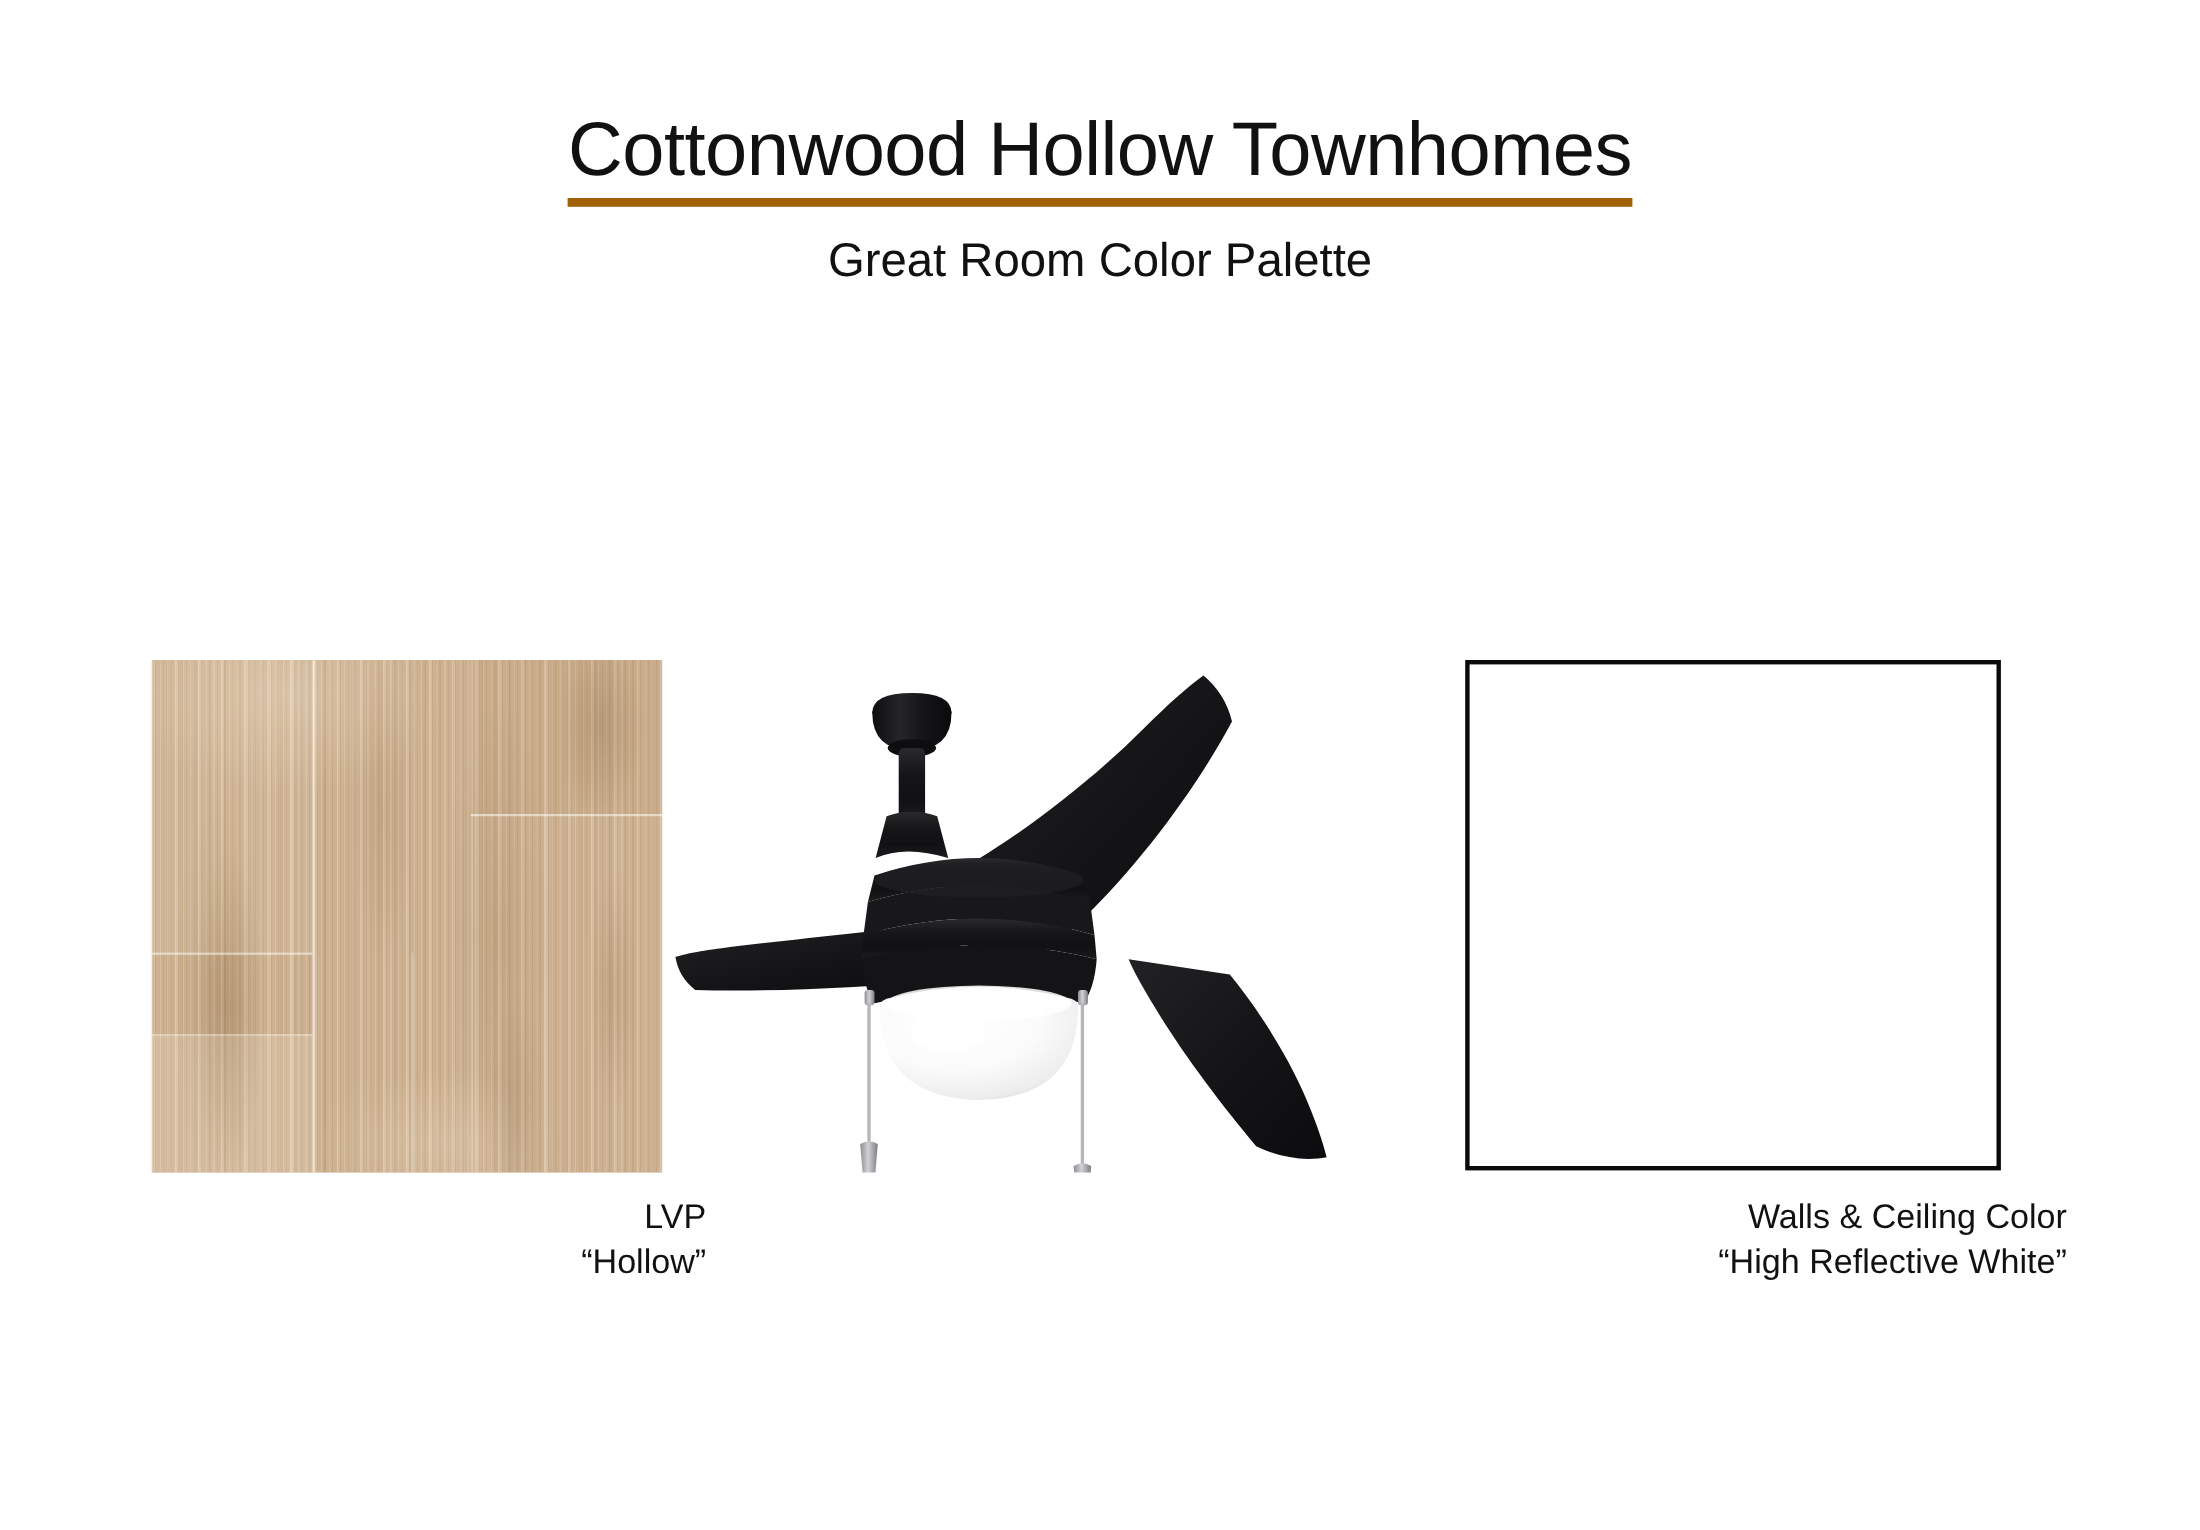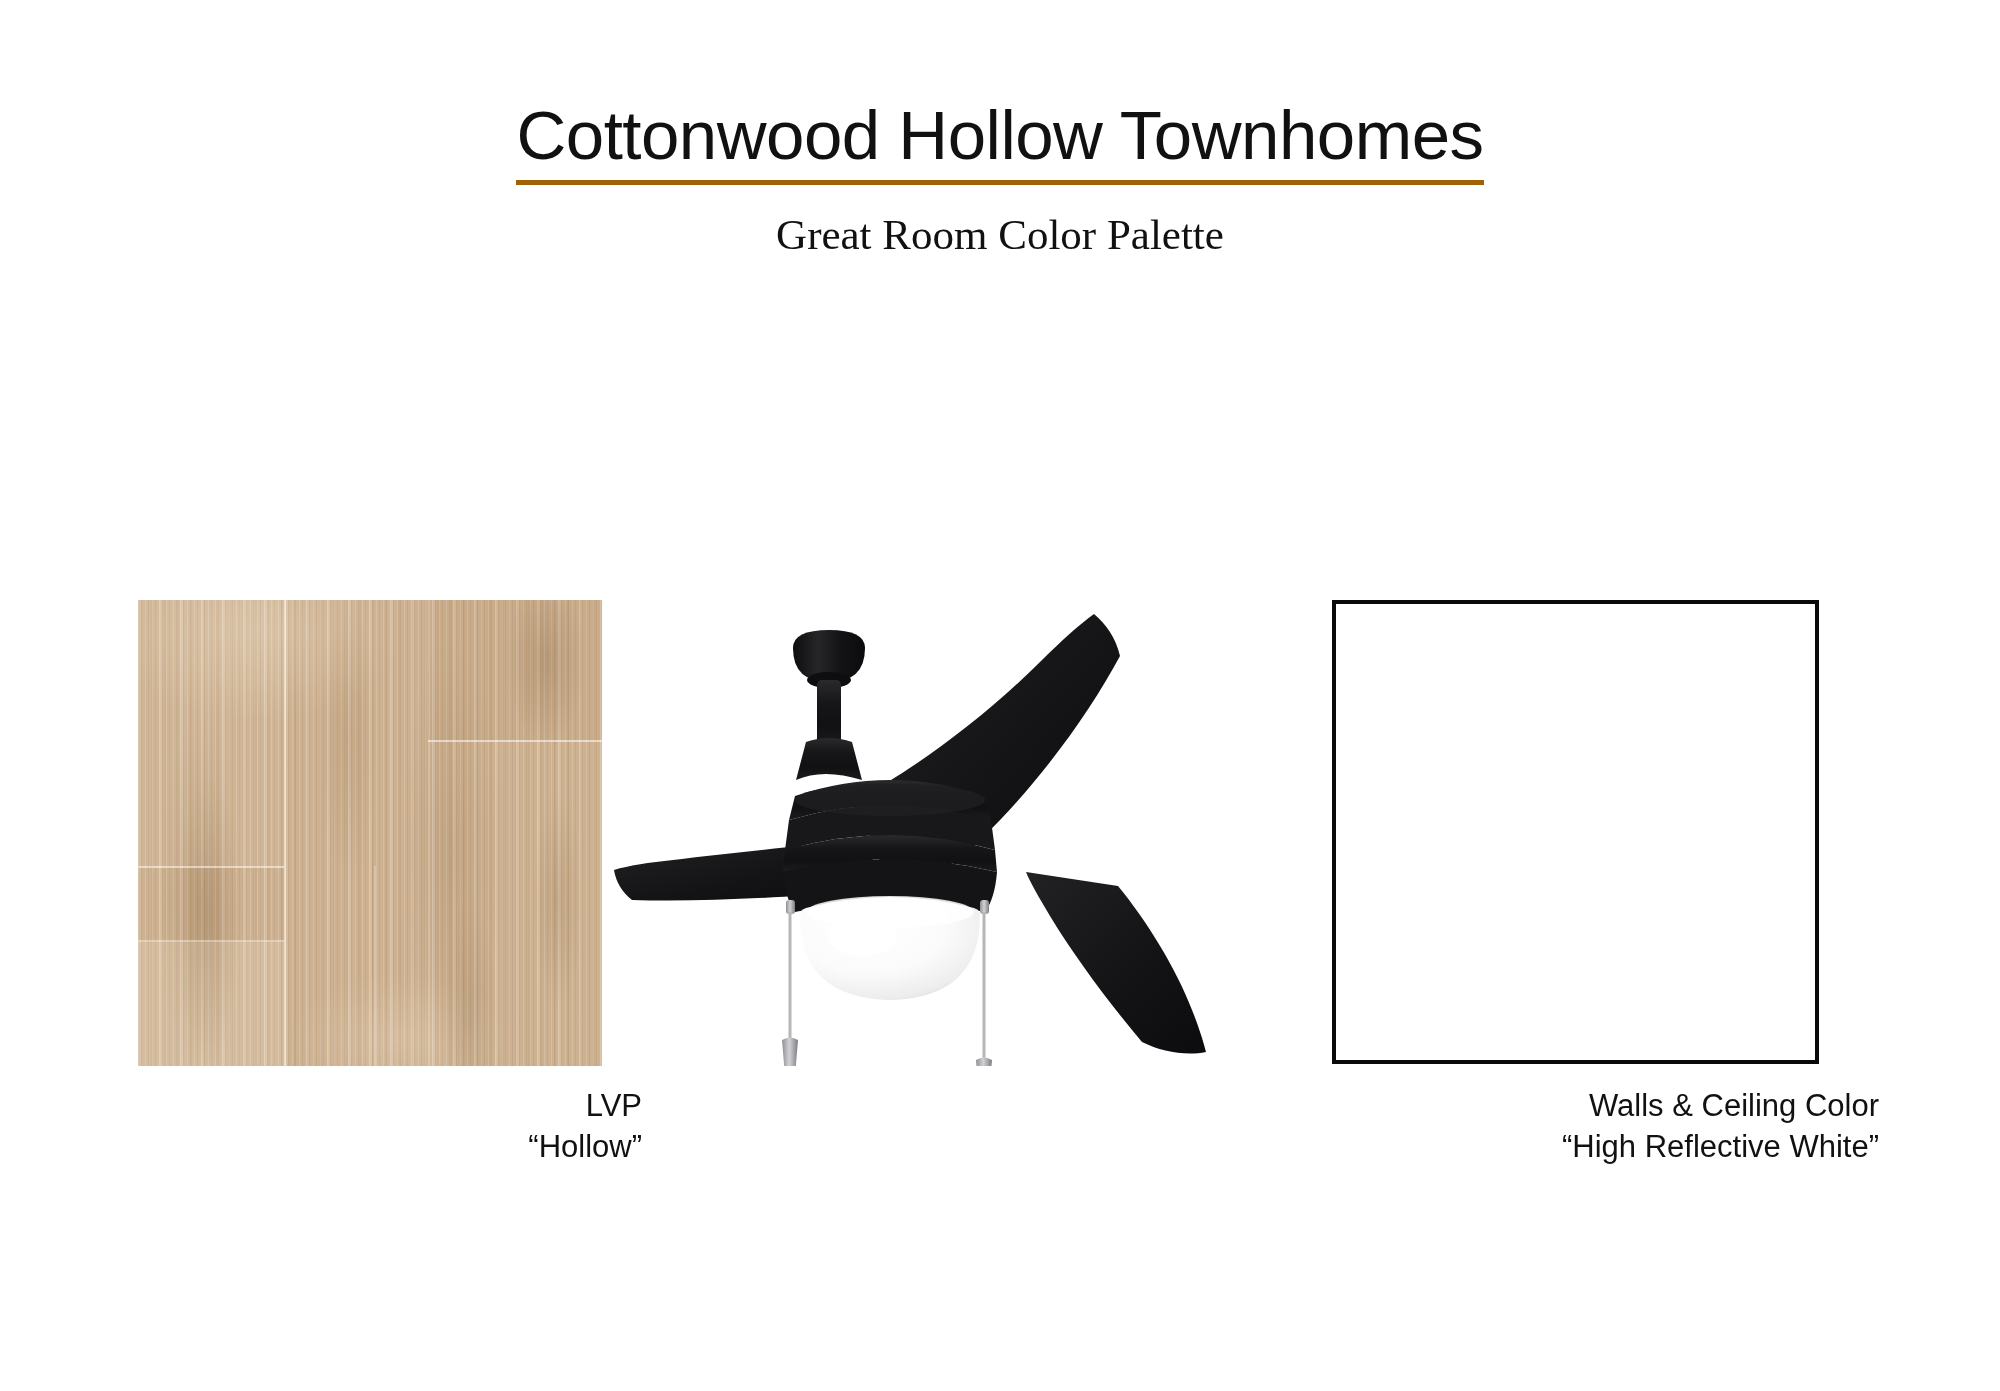--- a/index.html
+++ b/index.html
@@ -15,29 +15,28 @@
 
   
   .header{position:absolute;top:100px;left:0;width:2000px;text-align:center;}
   .title{
     display:inline-block;
     font-size:69px;
     font-weight:400;
     letter-spacing:-0.5px;
     line-height:1.05;
     padding-bottom:8px;
-    border-bottom:5px solid #a16207;
+    border-bottom:8px solid #a16207;
   }
   .subtitle{
     margin-top:26px;
     font-size:43px;
     font-weight:400;
     letter-spacing:0px;
     line-height:1.1;
-    font-family:Liberation Serif, serif;
   }
 
   
   .row{position:absolute;top:600px;left:0;width:2000px;height:700px;}
   .cell{position:absolute;}
 
   .cell-lvp{left:138px;top:0;width:464px;}
   .cell-fan{left:610px;top:0;width:745px;}
   .cell-wall{left:1332px;top:0;width:496px;}
 

